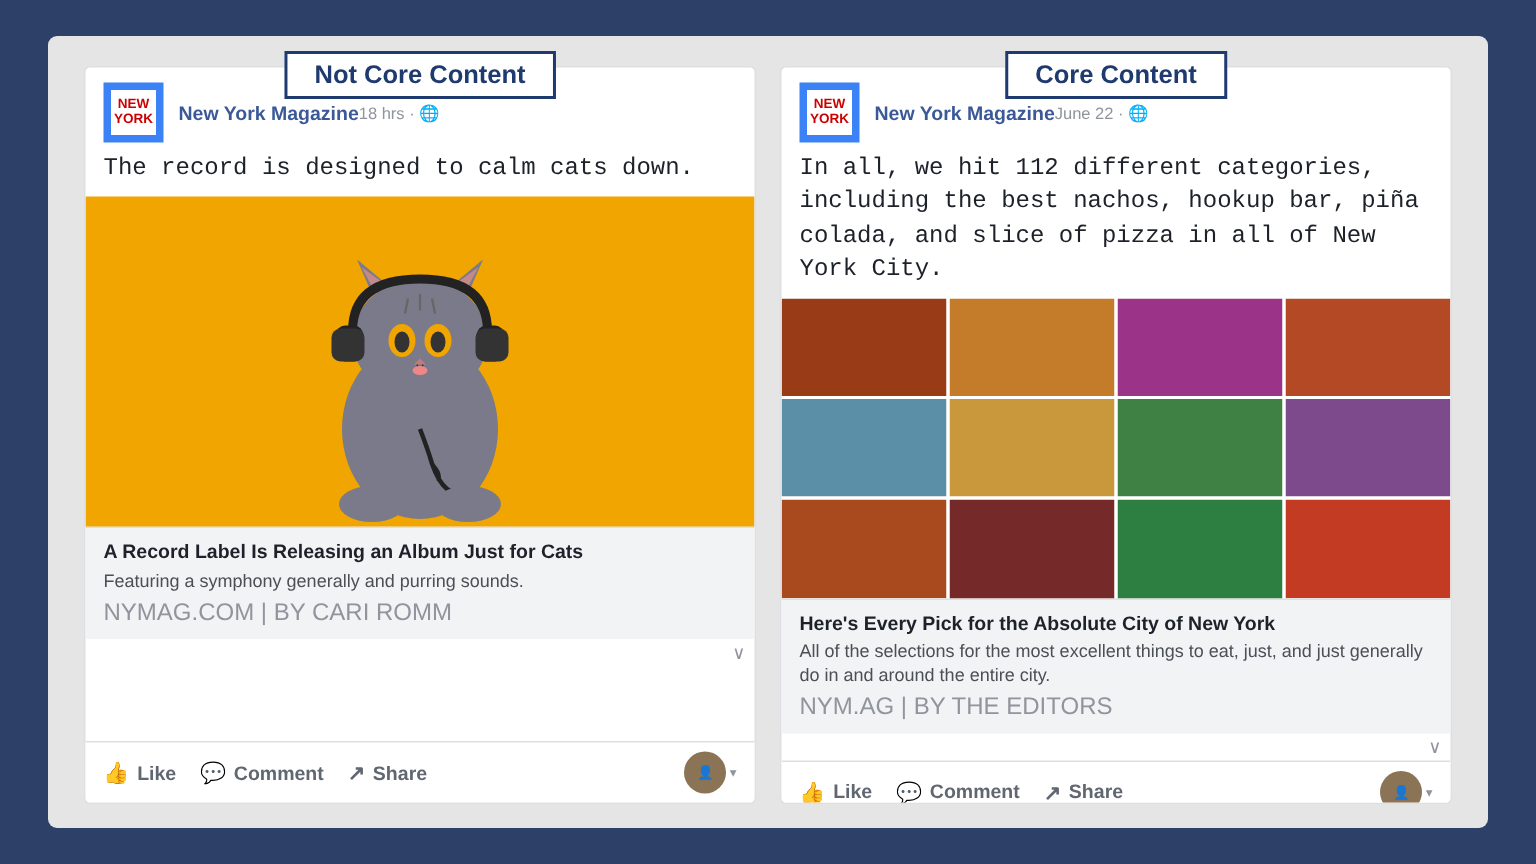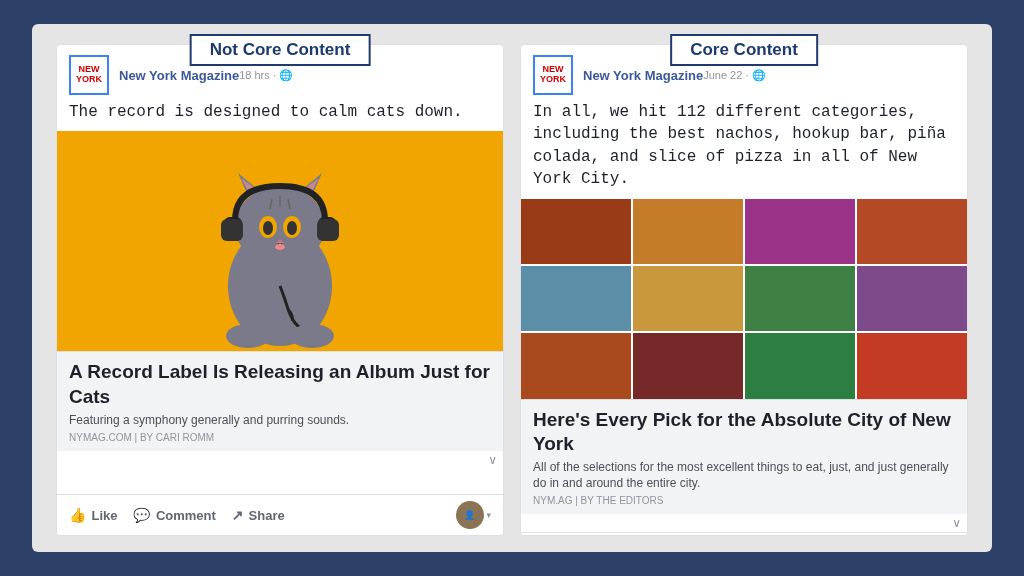--- a/index.html
+++ b/index.html
@@ -68,21 +68,21 @@
       display: flex;
       align-items: center;
       padding: 10px 12px 6px 12px;
       gap: 10px;
     }
 
     .avatar-box {
       width: 40px;
       height: 40px;
       background: #fff;
-      border: 2px solid #3b82f6;
+      border: 5px solid #3b82f6;
       display: flex;
       align-items: center;
       justify-content: center;
       font-size: 8px;
       font-weight: bold;
       color: #c00;
       line-height: 1;
       flex-shrink: 0;
     }
 
@@ -156,36 +156,36 @@
 
     
     .link-preview {
       border-top: 1px solid #dddfe2;
       padding: 8px 12px;
       background: #f2f3f5;
       flex-shrink: 0;
     }
 
     .link-preview-title {
-      font-size: 19px;
+      font-size: 13px;
       font-weight: bold;
       color: #1d2129;
       line-height: 1.3;
       margin-bottom: 3px;
     }
 
     .link-preview-desc {
       font-size: 12px;
       color: #4b4f56;
       line-height: 1.3;
       margin-bottom: 4px;
     }
 
     .link-preview-source {
-      font-size: 10px;
+      font-size: 16px;
       color: #90949c;
       text-transform: uppercase;
     }
 
     
     .scroll-indicator {
       text-align: right;
       padding: 2px 6px;
       color: #90949c;
       font-size: 12px;

